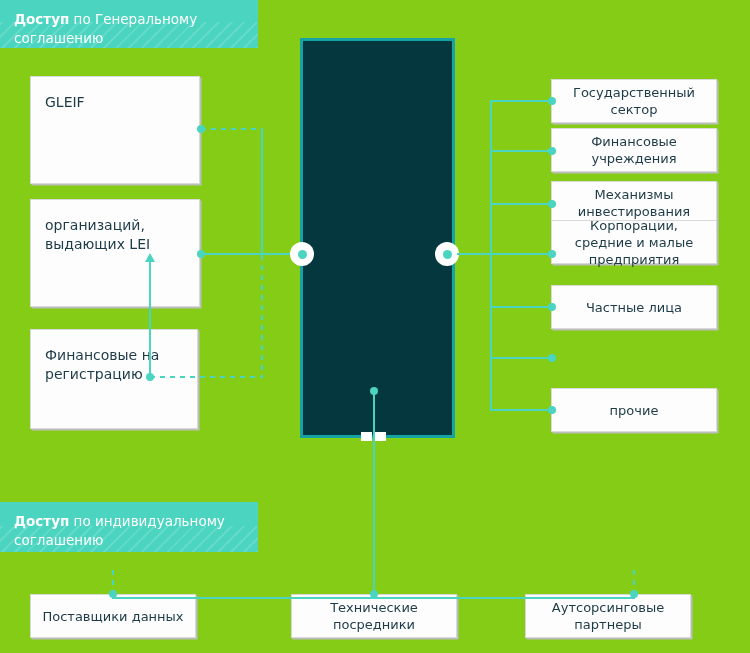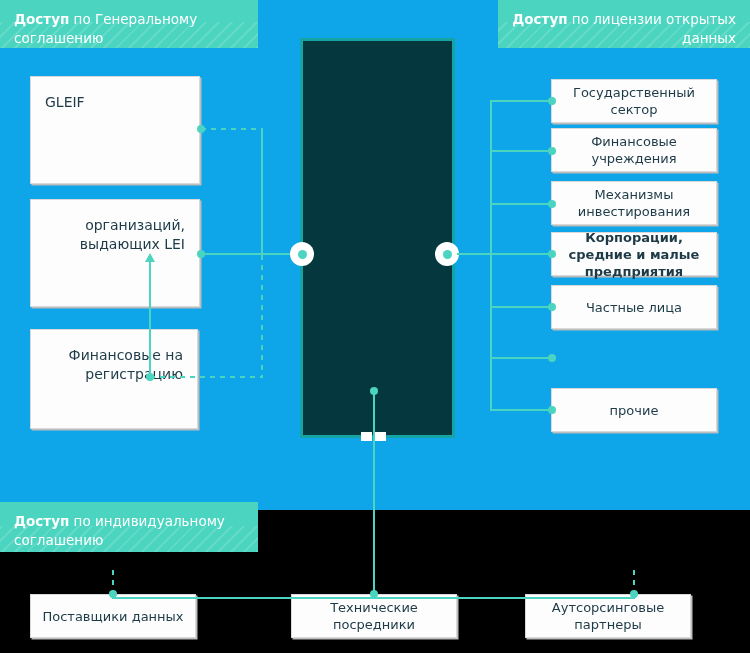--- a/index.html
+++ b/index.html
@@ -2,21 +2,21 @@
 <html><head>
 <meta charset="utf-8">
 <style>
   * { margin:0; padding:0; box-sizing:border-box; }
   html,body { background:#000; }
   body {
     width:750px; height:653px;
     font-family:"DejaVu Sans","Liberation Sans",sans-serif;
     overflow:hidden; position:relative;
   }
-  #stage { position:absolute; left:0; top:0; width:750px; height:510px; background:#0ea5e9; }
+  #stage { position:absolute; left:0; top:0; width:750px; height:653px; background:#84cc16; }
 
   
   .banner {
     position:absolute;
     background:#4bd5c0;
     color:#ffffff;
     font-size:13.5px;
     line-height:19px;
     padding:10px 14px 0 14px;
     overflow:hidden;
@@ -48,38 +48,38 @@
     align-items:center;
     justify-content:center;
     text-align:center;
     font-size:13px;
     line-height:17px;
     padding:4px 8px;
   }
   .box.topleft {
     align-items:flex-start;
     justify-content:flex-start;
-    text-align:right;
+    text-align:left;
     padding:16px 14px;
     font-size:14px;
     line-height:19px;
   }
   .box.topleft .lbl { font-weight:400; }
 
   
   #box-gleif      { left:30px; top:76px;  width:170px; height:108px; }
   #box-lei-orgs   { left:30px; top:199px; width:170px; height:108px; }
   #box-applicants { left:30px; top:329px; width:168px; height:100px; }
 
   
   .rbox { left:551px; width:166px; height:44px;justify-content:center; }
   #rbox-0 { top:79px; }
   #rbox-1 { top:128px; }
   #rbox-2 { top:181px; }
-  #rbox-3 { top:232px;font-weight:bold; }
+  #rbox-3 { top:220px; }
   #rbox-4 { top:285px; }
   #rbox-5 { top:336px; }
   #rbox-6 { top:388px; }
 
   
   .bbox { top:594px; width:166px; height:44px; }
   #bbox-0 { left:30px; }
   #bbox-1 { left:291px; }
   #bbox-2 { left:525px; }
 
@@ -133,24 +133,20 @@
 </head>
 <body>
 
 <div id="stage">
 
   <div class="banner" id="banner-top-left">
     <div class="stripes"></div>
     <div class="btxt"><b>Доступ</b><span> по Генеральному соглашению</span></div>
   </div>
 
-  <div class="banner right" id="banner-top-right">
-    <div class="stripes"></div>
-    <div class="btxt"><b>Доступ</b><span> по лицензии открытых данных</span></div>
-  </div>
 
   <div class="banner" id="banner-bottom">
     <div class="stripes"></div>
     <div class="btxt"><b>Доступ</b><span> по индивидуальному соглашению</span></div>
   </div>
 
   <div id="hub"></div>
 
   <div class="box topleft" id="box-gleif">
     <span class="lbl">GLEIF</span>

